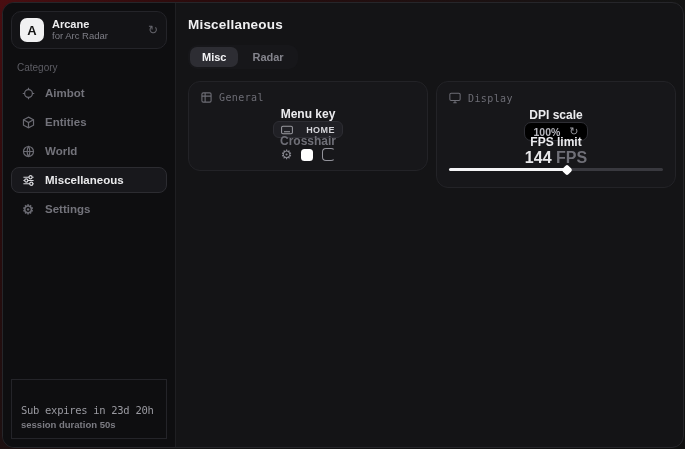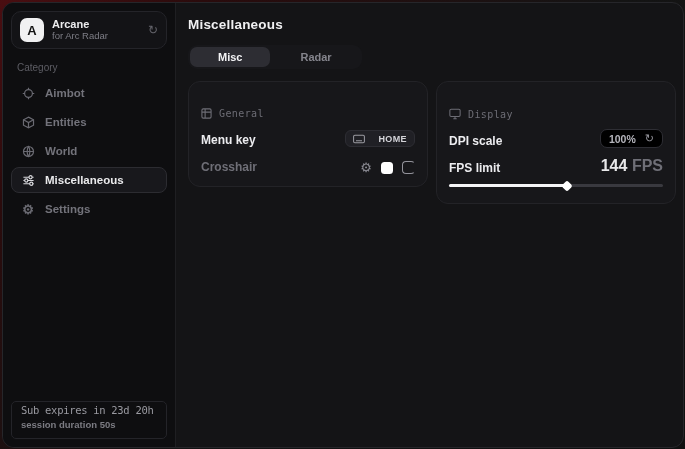--- a/index.html
+++ b/index.html
@@ -37,47 +37,47 @@
   .nav-item {
     display:flex; align-items:center; gap:10px; height:26px; padding:0 9px;
     color:#73737b; font-size:11.5px; font-weight:600; border-radius:8px;
     border:1px solid transparent; cursor:default;
   }
   .nav-item .nicon { width:14px; display:flex; align-items:center; justify-content:center; color:#6a6a72; }
   .nav-item.active { background:#18181c; border-color:#2c2c31; color:#e9e9eb; }
   .nav-item.active .nicon { color:#d8d8dc; }
   .gear-glyph { font-size:13px; line-height:1; }
   .sidebar-footer {
-    margin-top:auto; border:1px solid #242429; border-radius:5px; padding:2px 9px 8px 9px;
+    margin-top:auto; border:1px solid #242429; border-radius:0; padding:24px 9px 8px 9px;
   }
   .footer-line1 { font-family:"DejaVu Sans Mono", monospace; font-size:10.5px; color:#9a9aa1; letter-spacing:-0.3px; }
   .footer-line2 { font-size:9.5px; color:#7c7c83; font-weight:bold; margin-top:3px; }
   
   .main { flex:1; padding:14px 12px 12px 12px; }
   .page-title { font-size:13.5px; font-weight:bold; color:#f0f0f2; letter-spacing:.2px; }
   .tabs {
     margin-top:13px; display:inline-flex; background:#17171a; border-radius:9px; padding:2px; gap:2px;
   }
   .tab {
     border:none; background:transparent; color:#84848c; font-size:11px; font-weight:600;
-    padding:4px 28px; border-radius:7px; font-family:inherit;
+    padding:4px 12px; border-radius:7px; font-family:inherit;
   }
   .tab.active { background:#2d2d33; color:#f3f3f5; }
   .cards { margin-top:12px; display:flex; gap:8px; align-items:flex-start; }
   .card {
     width:240px; background:#17171a; border:1px solid #232327; border-radius:12px;
-    padding:26px 12px 12px 12px;
+    padding:10px 12px 12px 12px;
   }
   .card-header {
     display:flex; align-items:center; gap:7px; color:#6d6d75;
     font-family:"DejaVu Sans Mono", monospace; font-size:10px; letter-spacing:.4px;
     margin-bottom:4px;
   }
   .row {
-    display:flex; align-items:flex-end; justify-content:space-between; height:24px; margin-top:3px;
+    display:flex; align-items:center; justify-content:space-between; height:24px; margin-top:3px;flex-direction:column;
   }
   .row-label { font-size:12px; font-weight:600; color:#ececef; }
   .row-label.dim { color:#6f6f77; }
   .key-badge {
     display:inline-flex; align-items:center; gap:13px;
     background:#202025; border:1px solid #2d2d33; border-radius:6px;
     padding:2.5px 7px; color:#d5d5da; font-size:9px; font-weight:bold; letter-spacing:.4px;
   }
   .key-badge svg { color:#9a9aa1; }
   .crosshair-controls { display:flex; align-items:center; gap:9px; }

